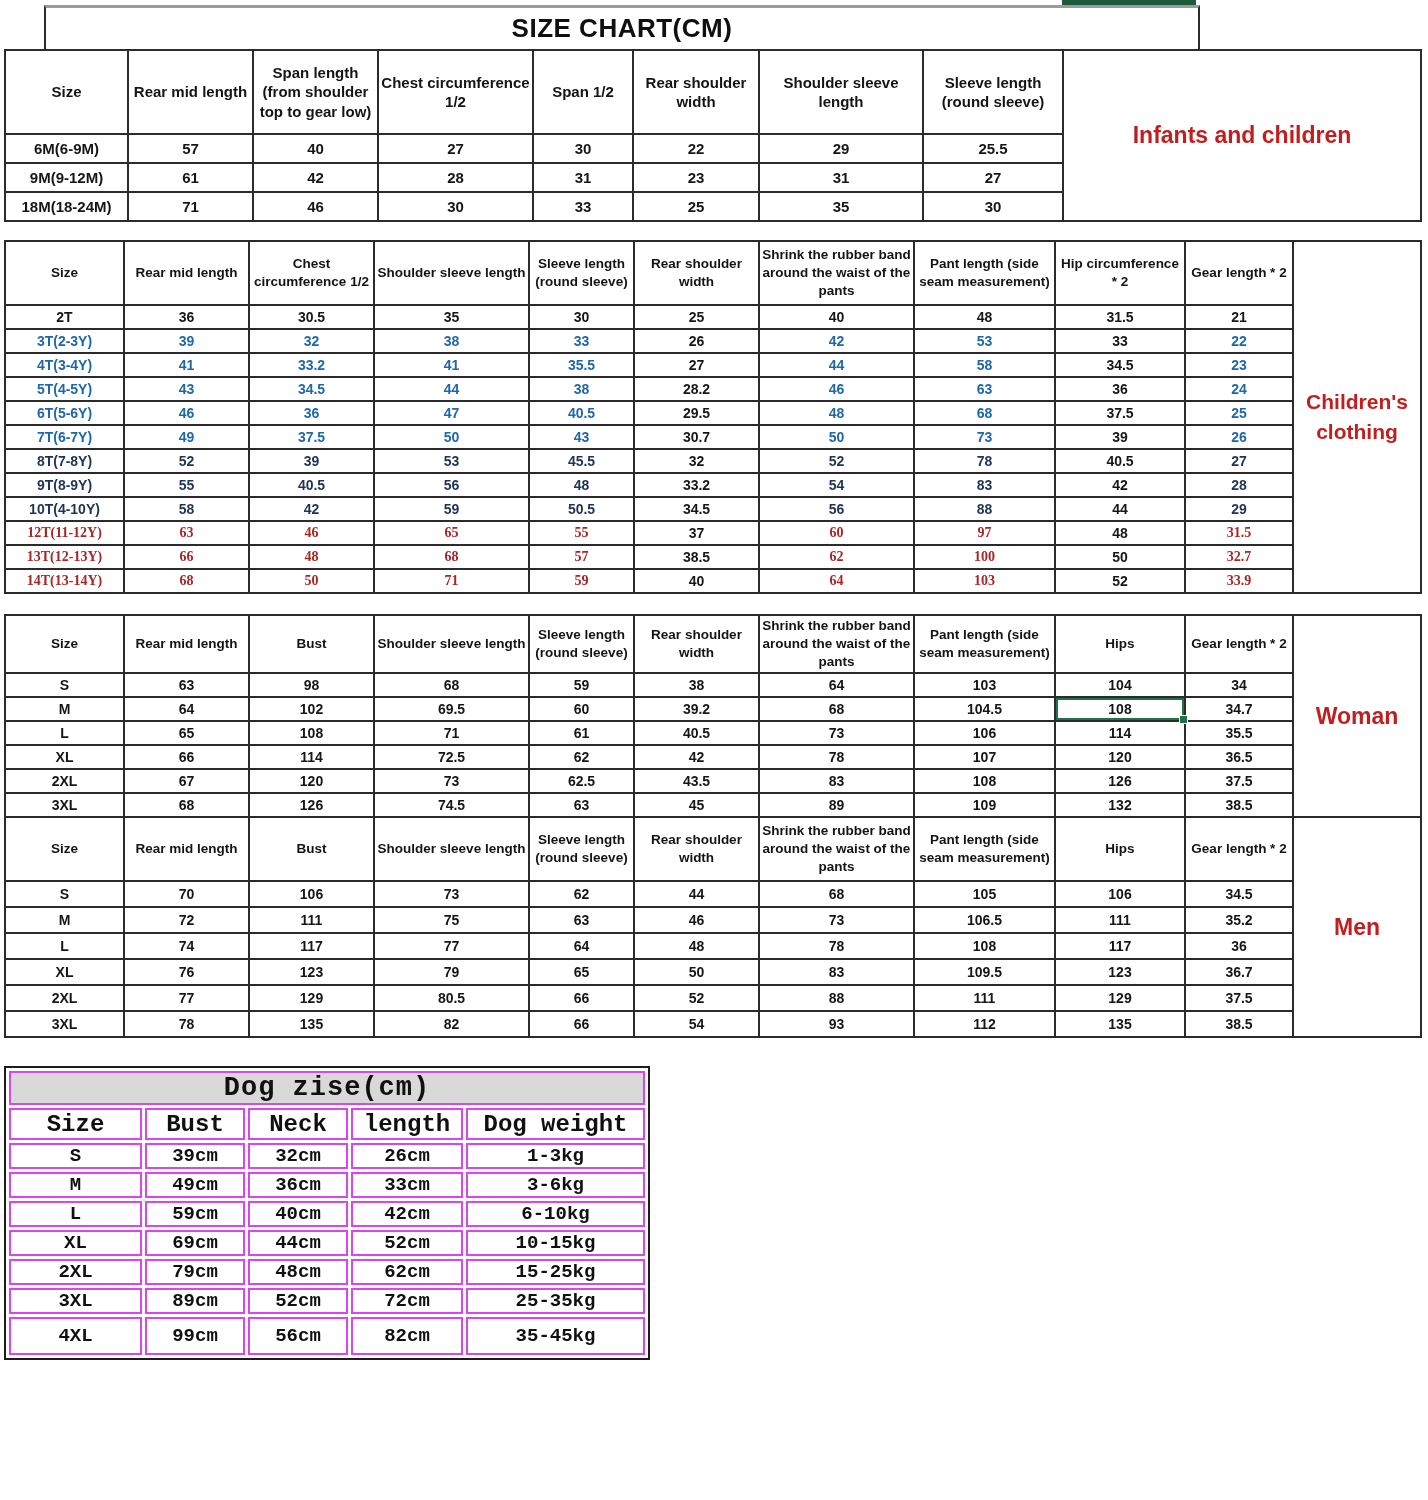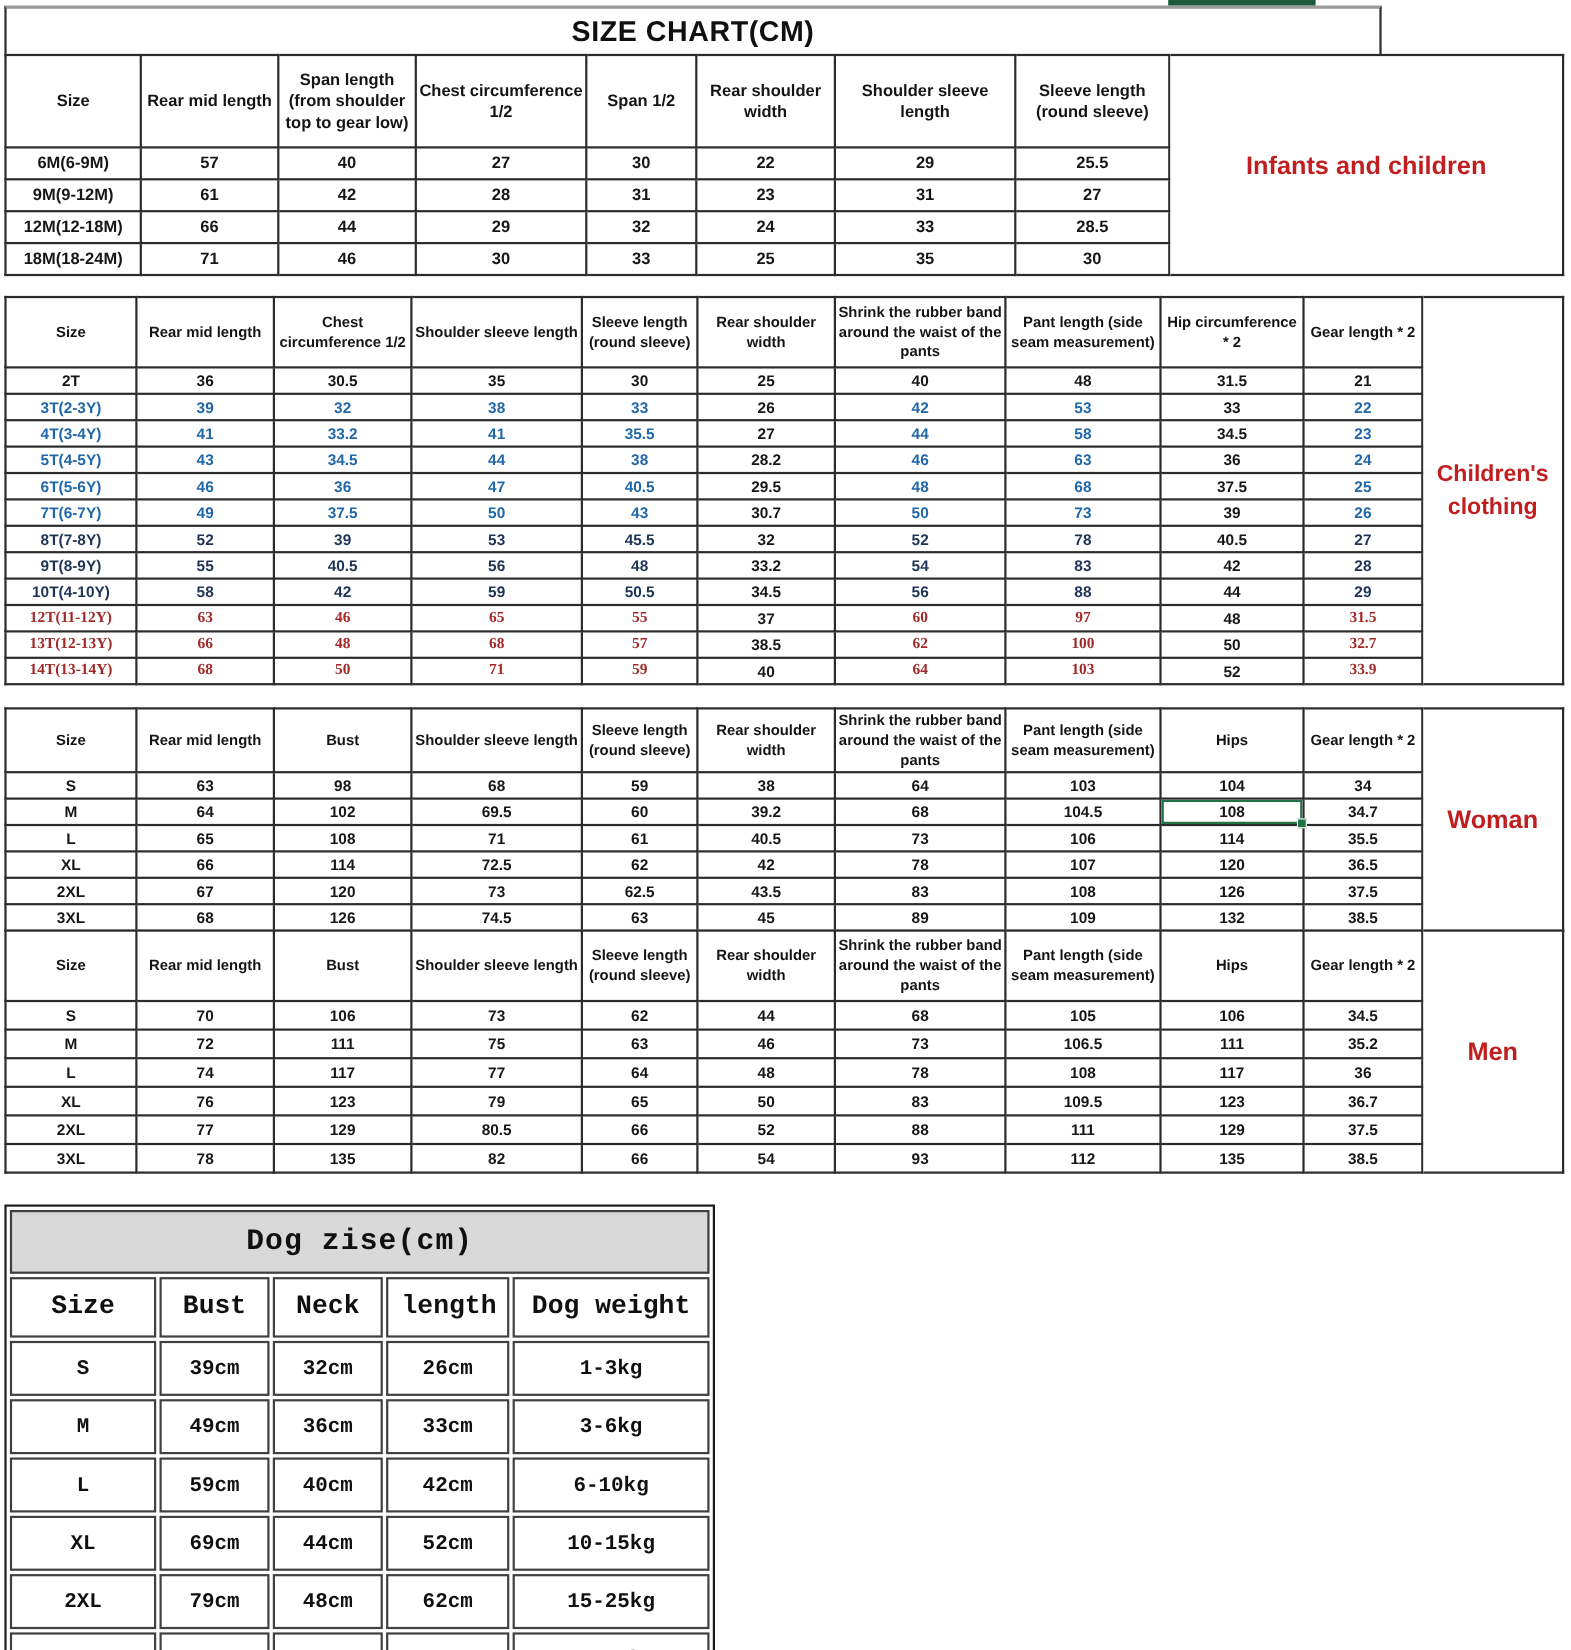--- a/index.html
+++ b/index.html
@@ -12,29 +12,30 @@
     padding:5px 6px 0 4px;
     font-family:"Liberation Sans", sans-serif;
   }
   .green-bar{
     position:absolute;
     top:0; left:1062px;
     width:134px; height:5px;
     background:var(--green_bar,#1e5a3c);
   }
   .title-bar{
-    width:1252px;
+    width:1156px;
     height:44px;
     box-sizing:border-box;
     border:2px solid #2b2b2b;
     border-top:3px solid #9b9b9b;
     border-bottom:none;
     display:flex; align-items:center; justify-content:center;
     font-size:26px; font-weight:bold; color:#101010;
     letter-spacing:0.5px;
+    margin-left:40px;
   }
   .band{display:flex; align-items:stretch; width:1418px;}
   .gap18{height:18px;} .gap20{height:20px;}
 
   table.grid{border-collapse:collapse; table-layout:fixed; background:#fff;}
   .grid th,.grid td{
     border:2px solid #2b2b2b;
     text-align:center; vertical-align:middle;
     padding:0 2px; box-sizing:border-box;
     font-weight:bold;
@@ -87,22 +88,22 @@
   
   .dog-wrap{margin-top:28px;}
   table.dog{
     border-collapse:separate; border-spacing:3px;
     border:2px solid #1c1c1c;
     width:634px; table-layout:fixed;
     font-family:"Liberation Mono", monospace;
     background:#fff;
   }
   .dog th,.dog td{
-    border:2px solid #404040; text-align:center; vertical-align:middle;
-    font-weight:bold; color:#101010; box-sizing:border-box; padding:12px;
+    border:2px solid #d946ef; text-align:center; vertical-align:middle;
+    font-weight:bold; color:#101010; box-sizing:border-box; padding:0;
   }
   .dog .dog-title{height:34px; background:var(--dog_header_bg,#d9d9d9); font-size:27px; letter-spacing:1px;}
   .dog .hdr th{height:32px; font-size:24px;}
   .dog td{height:24px; font-size:19px;}
   .dog tbody tr:last-child td{height:38px;}
 </style>
 </head>
 <body>
 
 <div class="sheet">
@@ -147,30 +148,20 @@
           </tr>
           <tr>
             <td class="c-black">9M(9-12M)</td>
             <td class="c-black">61</td>
             <td class="c-black">42</td>
             <td class="c-black">28</td>
             <td class="c-black">31</td>
             <td class="c-black">23</td>
             <td class="c-black">31</td>
             <td class="c-black">27</td>
-          </tr>
-          <tr>
-            <td class="c-black">12M(12-18M)</td>
-            <td class="c-black">66</td>
-            <td class="c-black">44</td>
-            <td class="c-black">29</td>
-            <td class="c-black">32</td>
-            <td class="c-black">24</td>
-            <td class="c-black">33</td>
-            <td class="c-black">28.5</td>
           </tr>
           <tr>
             <td class="c-black">18M(18-24M)</td>
             <td class="c-black">71</td>
             <td class="c-black">46</td>
             <td class="c-black">30</td>
             <td class="c-black">33</td>
             <td class="c-black">25</td>
             <td class="c-black">35</td>
             <td class="c-black">30</td>

